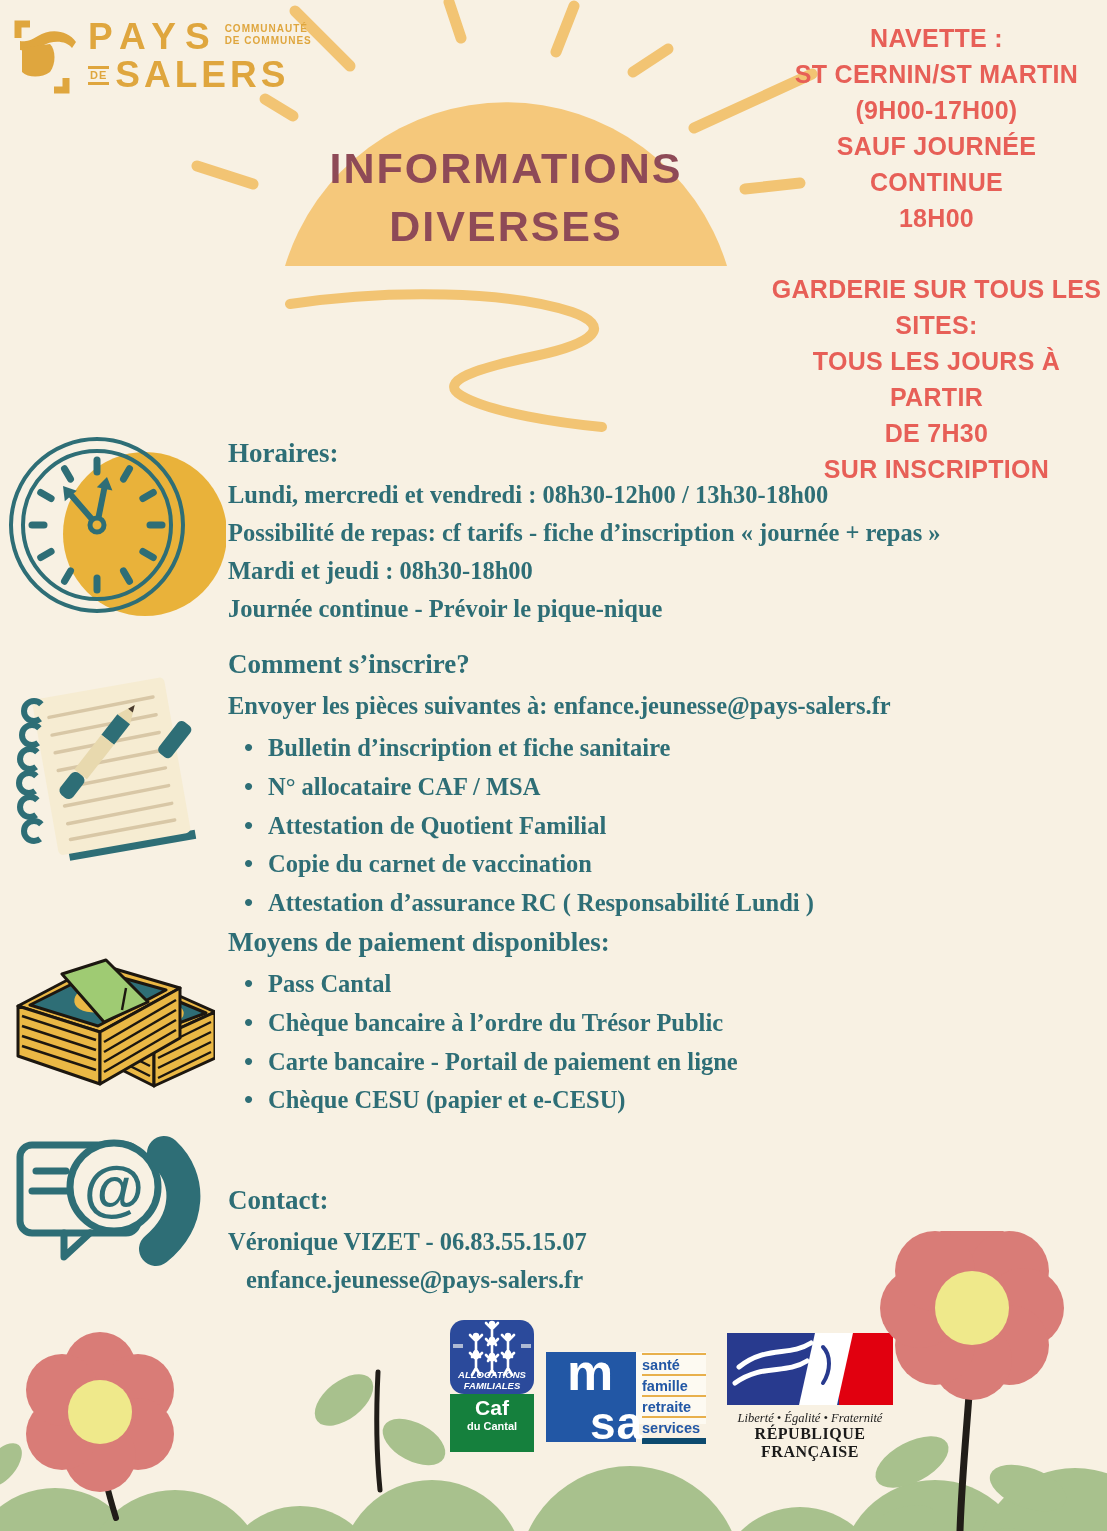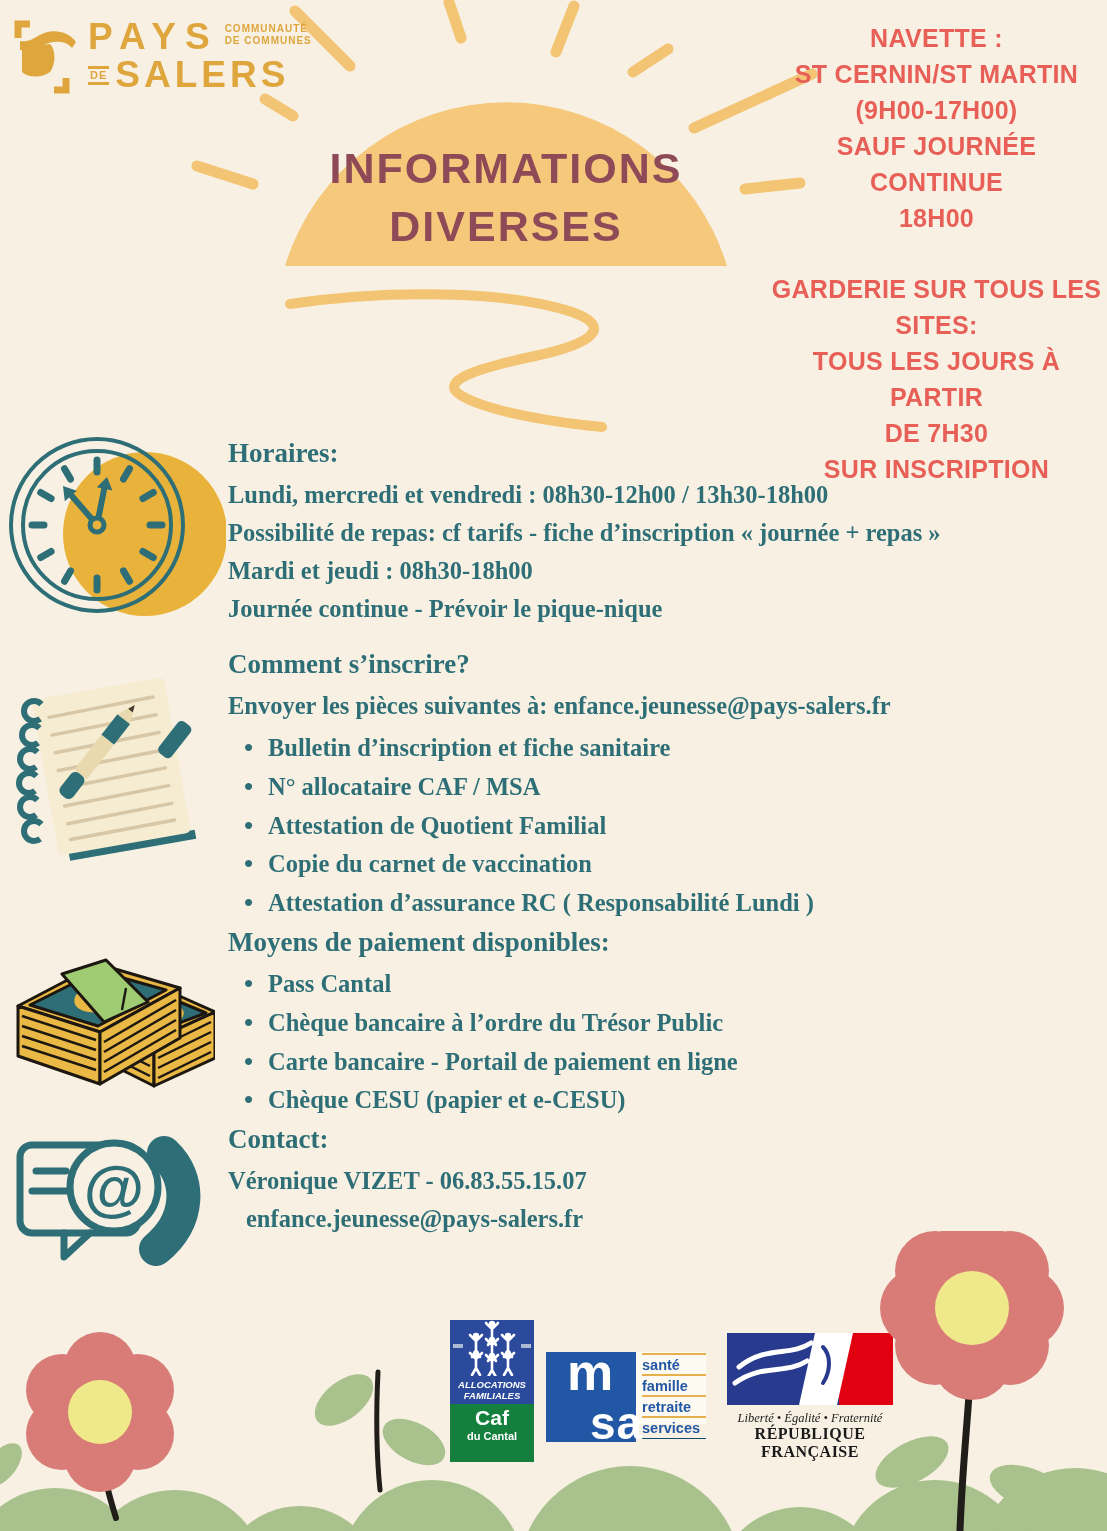--- a/index.html
+++ b/index.html
@@ -42,33 +42,33 @@
   .info h3{margin:0 0 7px 0; font-size:27px; font-weight:800; line-height:32px;}
   .info .line{margin:0; font-size:24.5px; font-weight:700; line-height:38px; white-space:nowrap;}
   .info ul{list-style:none; margin:4px 0 0 0; padding:0;}
   .info li{position:relative; padding-left:40px; font-size:24.5px; font-weight:700; line-height:38.8px; white-space:nowrap;}
   .info li::before{content:"\2022"; position:absolute; left:16px; font-size:26px;}
   .indent{padding-left:18px;}
 
   
   .caf{position:absolute; left:450px; top:1320px; width:84px; text-align:center;
        font-family:"Liberation Sans", sans-serif;}
-  .caf-top{position:relative; height:84px; background:#2b4a9b;}
+  .caf-top{position:relative; height:74px; background:#2b4a9b;border-radius:14px;}
   .caf-top .words{position:absolute; left:0; right:0; bottom:3px; color:#fff; font-style:italic; font-weight:700; font-size:9.5px; line-height:11px;}
   .caf-bottom{height:58px; background:#15803d; color:#fff;}
   .caf-bottom .name{font-weight:700; font-size:21px; line-height:24px; padding-top:2px;}
   .caf-bottom .sub{font-weight:700; font-size:11px; line-height:12px;}
 
   .msa{position:absolute; left:546px; top:1352px; display:flex; font-family:"Liberation Sans", sans-serif;}
   .msa-mark{position:relative; width:90px; height:90px; background:#2257a5; color:#fff; font-weight:800;}
   .msa-mark .m{position:absolute; left:0; right:0; top:-6px; text-align:center; font-size:52px; line-height:52px; letter-spacing:2px;}
   .msa-mark .sa{position:absolute; left:0; right:0; bottom:-4px; text-align:center; font-size:46px; line-height:46px; letter-spacing:1px;margin-left:44px;}
   .msa-words{width:70px; height:72px; background:#fdfaf2; display:flex; flex-direction:column; justify-content:space-between; padding:1px 0 1px 6px; box-sizing:border-box;}
   .msa-words .w{color:#2257a5; font-weight:800; font-size:14.5px; line-height:18px; border-top:2px solid #e8b04c; padding-top:1px;}
-  .msa-words .w:last-child{border-bottom:1px solid #0c4a6e; padding-bottom:1px;}
+  .msa-words .w:last-child{border-bottom:6px solid #0c4a6e; padding-bottom:1px;}
 
   .rf{position:absolute; left:727px; top:1333px; width:166px; text-align:center; font-family:"Liberation Serif", serif; color:#1a1a1a;}
   .rf-flag{position:relative; width:166px; height:72px;}
   .rf-motto{margin-top:6px; font-style:italic; font-size:12.5px; line-height:14px;}
   .rf-name{font-variant:small-caps; font-size:16px; font-weight:600; letter-spacing:0.5px; line-height:18px;}
 </style>
 </head>
 <body>
 
 <div class="poster">
@@ -271,21 +271,21 @@
       <rect x="8" y="10" width="118" height="88" rx="12"></rect>
       <path d="M 52 98 L 52 122 L 78 98"></path>
       <line x1="24" y1="36" x2="54" y2="36"></line>
       <line x1="20" y1="56" x2="60" y2="56"></line>
     </g>
     <circle cx="102" cy="52" r="44" fill="#f8f1e3" stroke="#2e6e76" stroke-width="7"></circle>
     <text x="102" y="74" text-anchor="middle" font-family="Liberation Sans, sans-serif" font-size="62" font-weight="bold" fill="#2e6e76">@</text>
     <path d="M 152 18 C 180 44 178 86 144 114" fill="none" stroke="#2e6e76" stroke-width="34" stroke-linecap="round"></path>
   </svg>
 
-  <section class="info" style="top:1123px">
+  <section class="info" style="top:1184px">
     <h3>Contact:</h3>
     <p class="line">Véronique VIZET - 06.83.55.15.07</p>
     <p class="line indent">enfance.jeunesse@pays-salers.fr</p>
   </section>
 
   <div class="caf">
     <div class="caf-top">
       <svg width="84" height="56" viewBox="0 0 84 56">
         <defs>
           <g id="pf" stroke="#fff" stroke-width="2.6" stroke-linecap="round">

